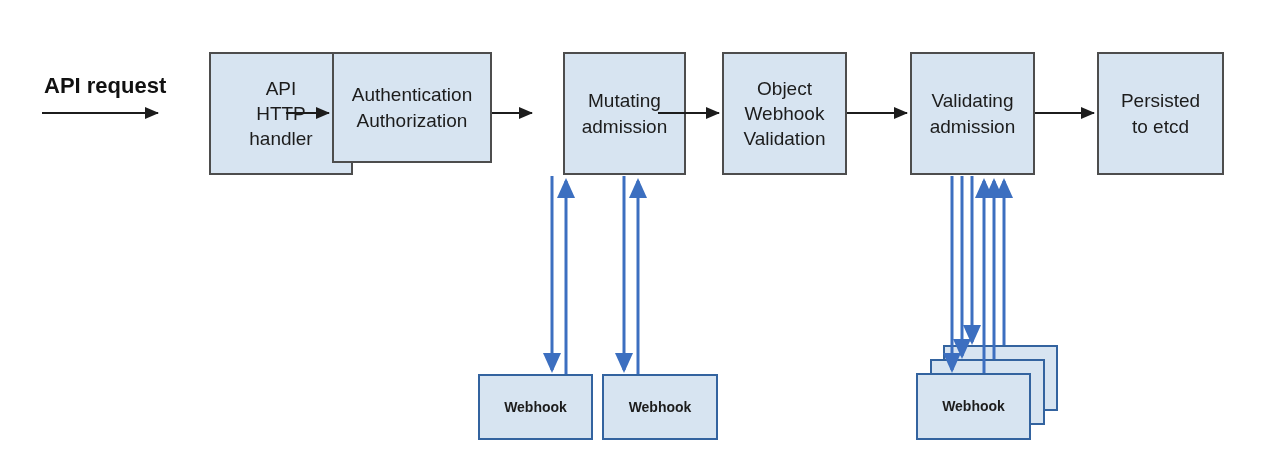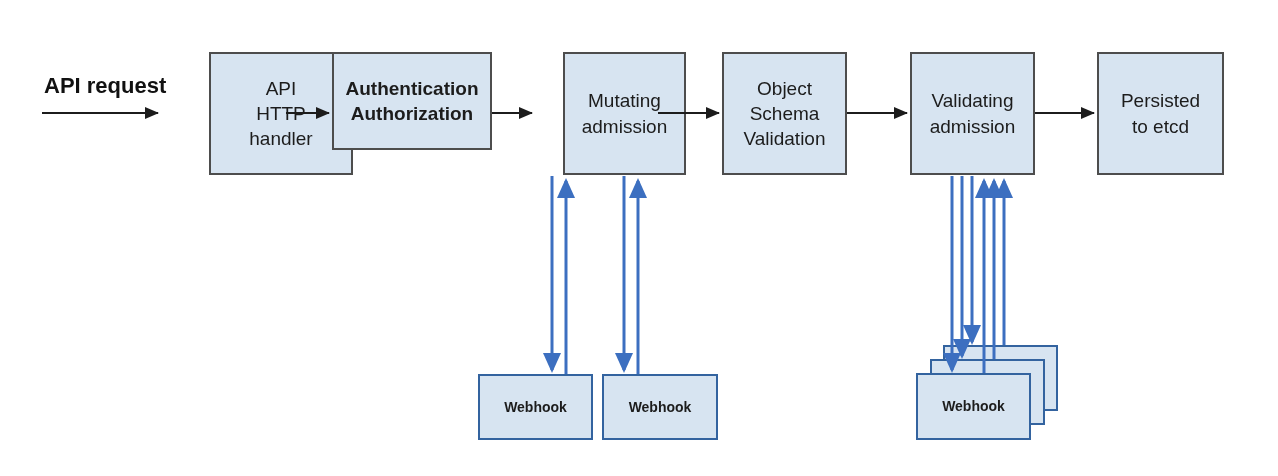--- a/index.html
+++ b/index.html
@@ -43,26 +43,26 @@
 </head>
 <body>
 
 <div class="canvas">
 
   <div class="flow-label">API request</div>
 
   <div class="node" style="left:161px;top:52px;width:144px;height:123px;margin-left:48px;">API
 HTTP
 handler</div>
-  <div class="node" style="left:332px;top:52px;width:160px;height:98px;font-weight:bold;">Authentication
+  <div class="node" style="left:332px;top:52px;width:160px;height:111px;">Authentication
 Authorization</div>
   <div class="node" style="left:535px;top:52px;width:123px;height:123px;margin-left:28px;">Mutating
 admission</div>
   <div class="node" style="left:722px;top:52px;width:125px;height:123px;">Object
-Schema
+Webhook
 Validation</div>
   <div class="node" style="left:910px;top:52px;width:125px;height:123px;">Validating
 admission</div>
   <div class="node" style="left:1097px;top:52px;width:127px;height:123px;">Persisted
 to etcd</div>
 
   <div class="node webhook" style="left:478px;top:374px;width:115px;height:66px;">Webhook</div>
   <div class="node webhook" style="left:602px;top:374px;width:116px;height:66px;">Webhook</div>
 
   <div class="node webhook" style="left:943px;top:345px;width:115px;height:66px;">Webhook</div>

